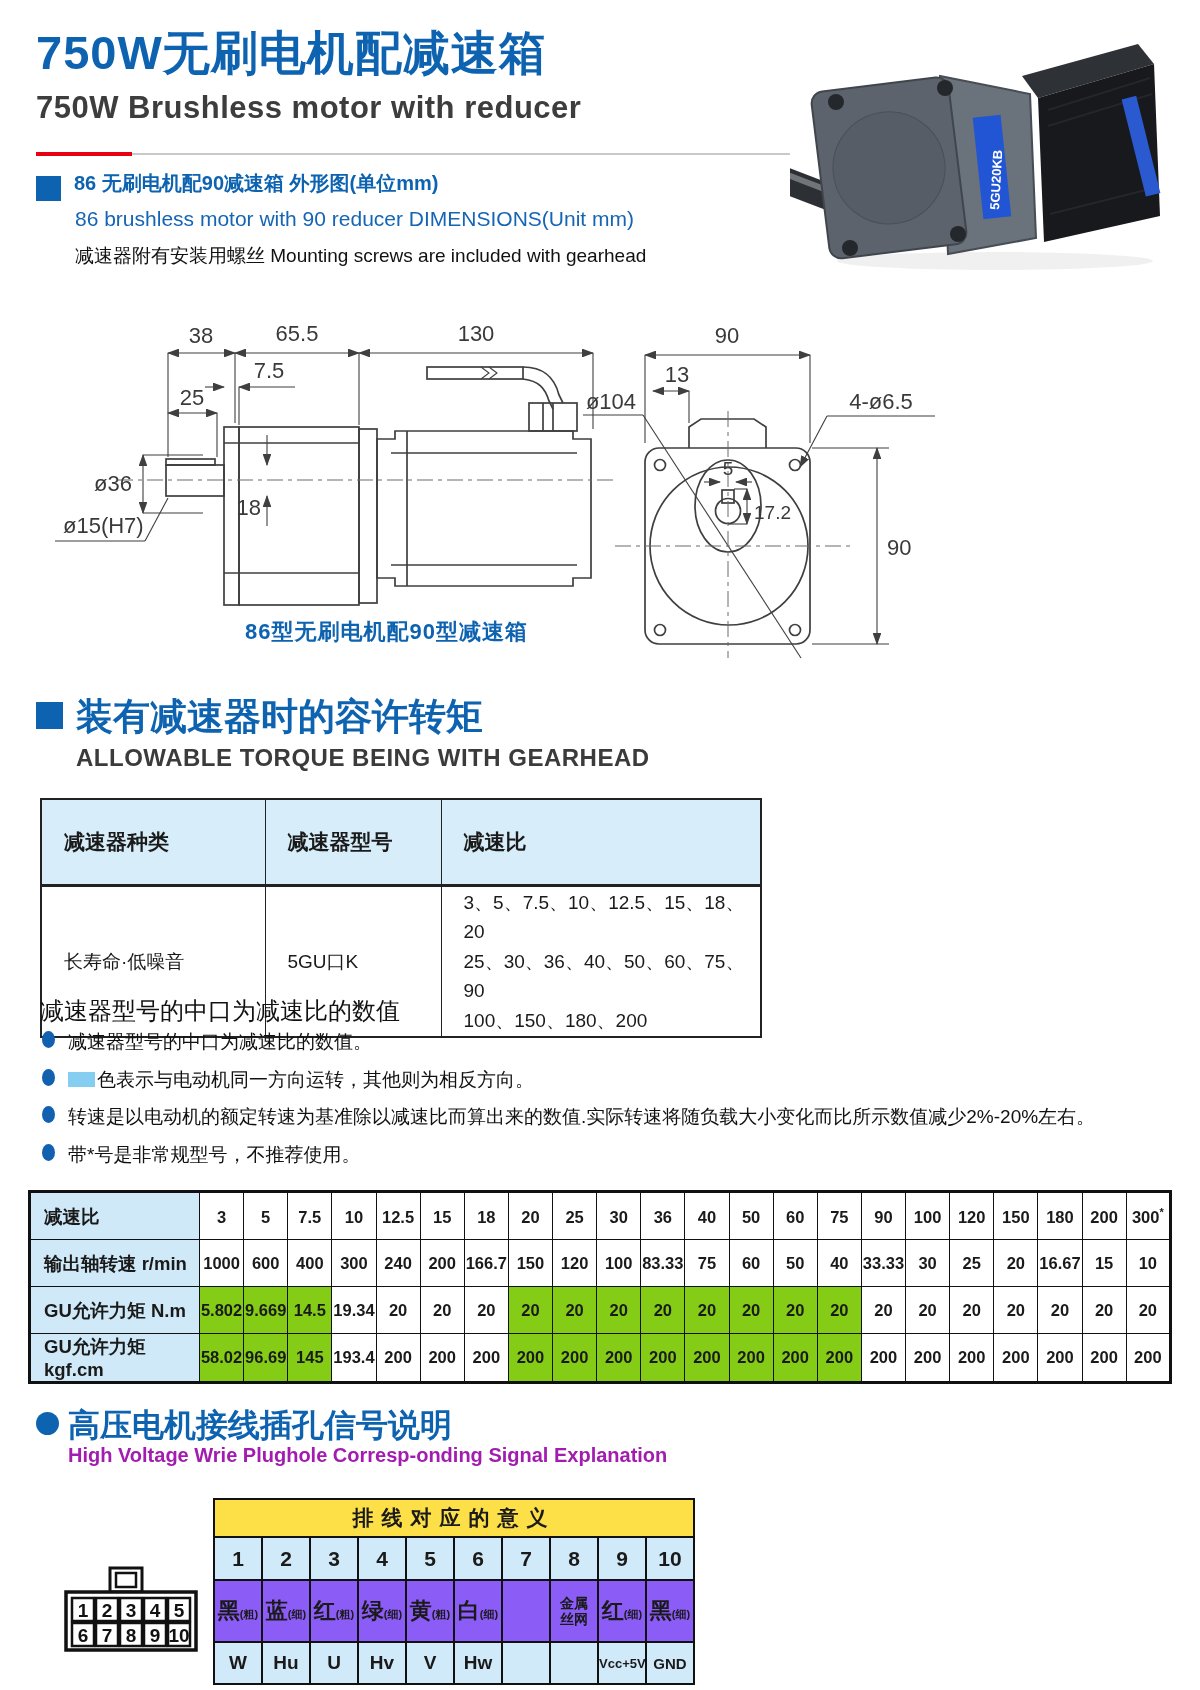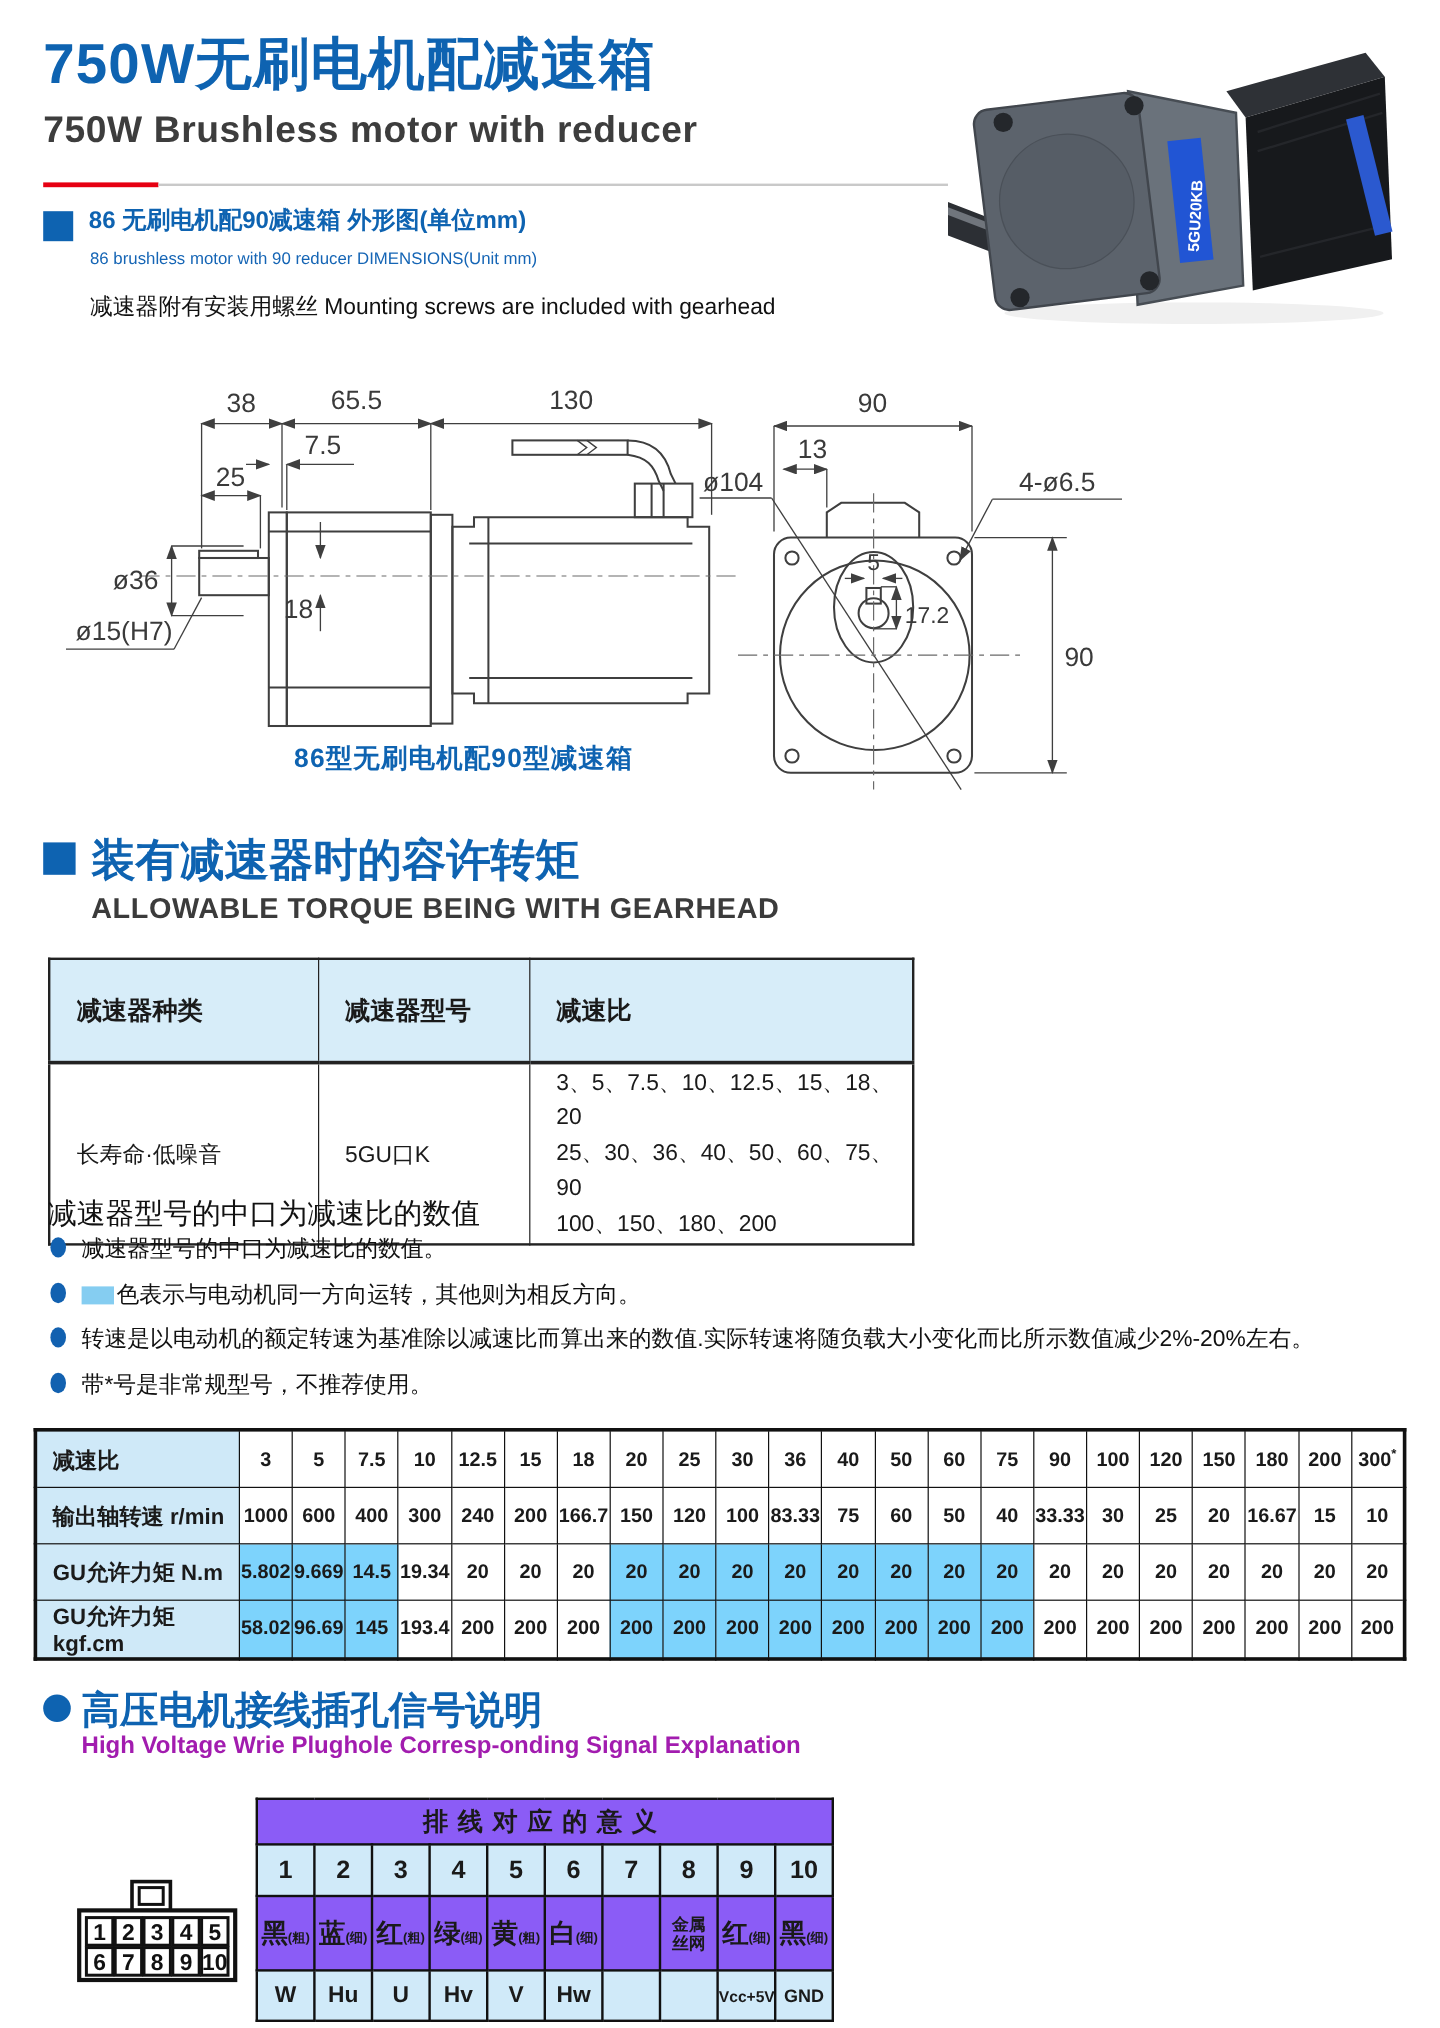--- a/index.html
+++ b/index.html
@@ -10,21 +10,21 @@
   
   .title-zh{left:36px;top:22px;font-size:47px;font-weight:900;color:#0e63b1;letter-spacing:1px;}
   .title-en{left:36px;top:90px;font-size:31px;font-weight:700;color:#3d3d3d;letter-spacing:.5px;}
   .rule-red{left:36px;top:152px;width:96px;height:4px;background:#e60012;}
   .rule-gray{left:132px;top:153px;width:1033px;height:2px;background:#c9c9c9;}
 
   
   .sq{width:25px;height:25px;background:#0e63b1;}
   .sec1-sq{left:36px;top:176px;}
   .sec1-zh{left:74px;top:170px;font-size:20px;font-weight:900;color:#0e63b1;}
-  .sec1-en{left:75px;top:207px;font-size:14px;font-weight:500;color:#1565b5;}
+  .sec1-en{left:75px;top:207px;font-size:21px;font-weight:500;color:#1565b5;}
   .sec1-note{left:75px;top:243px;font-size:19px;color:#111;}
 
   .caption{left:245px;top:617px;font-size:22px;font-weight:900;color:#0e63b1;letter-spacing:1px;}
 
   .sec2-sq{left:36px;top:702px;width:27px;height:27px;}
   .sec2-zh{left:76px;top:692px;font-size:37px;font-weight:900;color:#0e63b1;}
   .sec2-en{left:76px;top:744px;font-size:24px;font-weight:700;color:#3b3b3b;letter-spacing:.5px;}
 
   
   table{border-collapse:collapse;}
@@ -45,32 +45,32 @@
   .bullet{display:flex;align-items:flex-start;margin-bottom:13px;font-size:19px;line-height:1.3;color:#111;}
   .dot{flex:none;width:13px;height:17px;border-radius:50%;background:#1261b0;margin:1px 13px 0 2px;}
   .swatch{display:none;}
   .swatch.on{display:inline-block;flex:none;width:27px;height:15px;background:#85cdf1;margin:4px 2px 0 0;}
 
   
   .t2{left:28px;top:1190px;width:1144px;table-layout:fixed;border:3px solid #111;}
   .t2 col.c0{width:170px;}
   .t2 td{border:1.5px solid #111;height:46px;text-align:center;font-weight:700;font-size:16.5px;padding:0;}
   .t2 td.lbl{background:#cfe9f8;text-align:left;padding-left:13px;font-size:18.5px;font-weight:900;}
-  .t2 td.hl{background:#7dd3fc;}
+  .t2 td.hl{background:#84cc16;}
   .t2 sup{font-size:11px;}
 
   
   .sec3-dot{left:36px;top:1412px;width:23px;height:23px;border-radius:50%;background:#0e63b1;}
   .sec3-zh{left:68px;top:1404px;font-size:32px;font-weight:900;color:#0e63b1;}
   .sec3-en{left:68px;top:1444px;font-size:20px;font-weight:600;color:#a21caf;}
 
   
   .t3{left:213px;top:1498px;width:482px;table-layout:fixed;border:2.5px solid #111;}
   .t3 td{border:2px solid #111;text-align:center;padding:0;}
-  .t3 .ttl td{height:36px;background:#8b5cf6;font-size:21px;font-weight:900;letter-spacing:8px;}
+  .t3 .ttl td{height:36px;background:#fde047;font-size:21px;font-weight:900;letter-spacing:8px;}
   .t3 .pins td{height:41px;background:#d0eaf9;font-size:21px;font-weight:700;}
   .t3 .cols td{height:60px;background:#8b5cf6;}
   .t3 .cmain{font-size:22px;font-weight:700;}
   .t3 .csub{font-size:11px;font-weight:700;}
   .t3 .cstack{display:block;font-size:14px;font-weight:700;line-height:1.15;}
   .t3 .sigs td{height:40px;background:#d0eaf9;font-size:19px;font-weight:700;}
   .t3 .sigs td.s13{font-size:13px;margin-left:16px;}
   .t3 .sigs td.s15{font-size:15px;}
 
   

